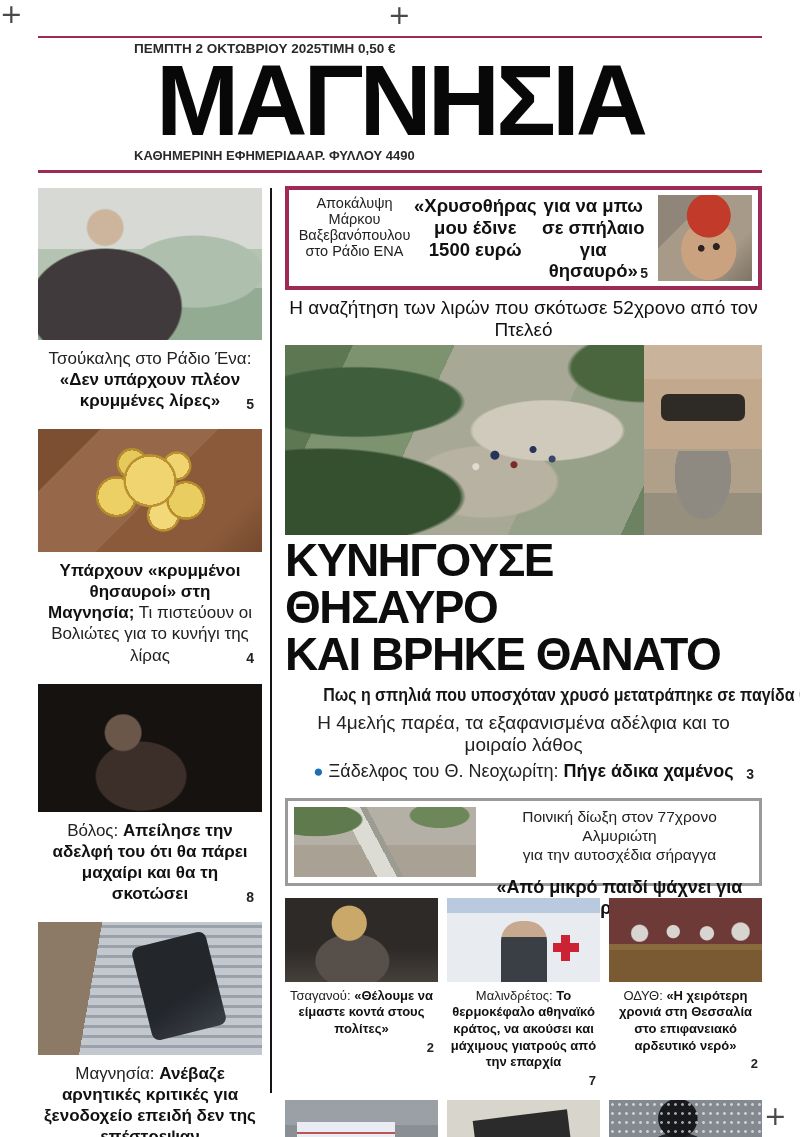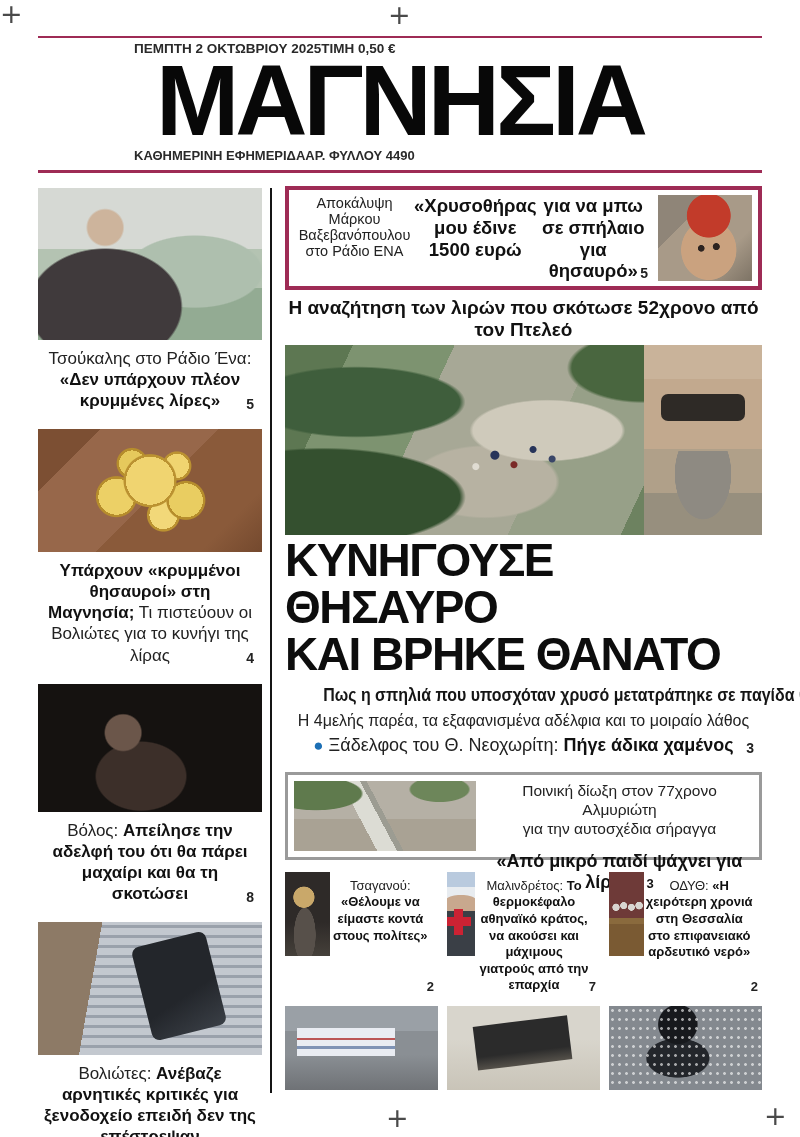--- a/index.html
+++ b/index.html
@@ -34,21 +34,21 @@
   .litem{margin-bottom:18px}
 
   
   .top-box{display:flex;align-items:stretch;border:4px solid var(--accent);height:104px;padding:5px 6px;gap:8px}
   .top-box .txt{flex:1;position:relative;text-align:center;display:flex;justify-content:center}
   .top-box .kicker{font-size:14.5px;color:#222;margin-bottom:3px}
   .top-box .q{font-size:18.5px;font-weight:bold;line-height:1.18;color:#111}
   .top-box .pagenum{right:2px;bottom:0}
   .top-box .ph{width:94px;height:auto}
 
-  .lead-kicker{margin-top:7px;text-align:center;font-size:19px;font-weight:bold;color:#111}
+  .lead-kicker{margin-top:7px;text-align:center;font-size:19px;font-weight:normal;color:#111}
 
   
   .lead-photo{margin-top:4px;height:190px;position:relative;
     background-image:
       radial-gradient(circle at 44% 58%, #27345a 0 4px, transparent 5px),
       radial-gradient(circle at 48% 63%, #7a2a28 0 3px, transparent 4px),
       radial-gradient(circle at 52% 55%, #27345a 0 3px, transparent 4px),
       radial-gradient(circle at 40% 64%, #e0dcd2 0 3px, transparent 4px),
       radial-gradient(circle at 56% 60%, #3a4668 0 3px, transparent 4px),
       radial-gradient(ellipse at 15% 30%, #3f5e3c 0 18%, transparent 19%),
@@ -60,37 +60,37 @@
   }
   .selfie{position:absolute;right:0;top:0;width:118px;height:100%;
     background:linear-gradient(180deg,#c9b39a 0 18%,#c2a98e 18% 55%,#b0a089 55% 78%,#978f7e 78% 100%)}
   .selfie::before{content:"";position:absolute;left:14%;right:14%;top:26%;height:14%;
     background:#2e2a26;border-radius:7px}
   .selfie::after{content:"";position:absolute;left:22%;right:22%;top:56%;height:40%;
     background:radial-gradient(ellipse at 50% 30%,#8e8a82 0 60%,transparent 61%)}
 
   .headline{margin-top:2px;text-align:left;font-size:46px;line-height:1.02;font-weight:bold;letter-spacing:-1.5px;color:#0d0d0d}
   .deck{margin-top:6px;text-align:center;font-size:19px;font-weight:bold;color:#161616;white-space:nowrap;transform:scaleX(.84);transform-origin:50% 50%}
-  .subdeck{margin-top:6px;text-align:center;font-size:16px;color:#222}
+  .subdeck{margin-top:6px;text-align:center;font-size:19px;color:#222}
   .bullet-row{position:relative;margin-top:5px;text-align:center;font-size:18px;color:#222}
   .bullet-row .dot{color:var(--bullet);font-size:17px;margin-right:5px}
   .bullet-row b{font-weight:bold;color:#111}
   .bullet-row .pagenum{bottom:0}
 
   
   .tunnel-box{margin-top:16px;border:3px solid var(--box_gray);display:flex;gap:10px;padding:6px;height:88px}
   .tunnel-box .ph{width:182px;height:100%}
   .tunnel-box .txt{flex:1;text-align:center;display:flex;flex-direction:column;justify-content:space-between}
   .tunnel-box .l{font-size:15.5px;line-height:1.25;color:#222}
   .tunnel-box .b{font-size:18px;font-weight:bold;color:#111;margin-top:12px}
   .tunnel-box .pn{font-size:13px;font-weight:bold;margin-left:7px}
 
   
   .grid-row{display:flex;gap:9px;margin-top:12px}
-  .cell{position:relative;flex:1;display:flex;flex-direction:row}
+  .cell{position:relative;flex:1;display:flex;flex-direction:column}
   .cell .ph{height:84px}
   .cell .caption{font-size:13px;line-height:1.28;margin-top:6px;padding:0 2px}
   .cell .pagenum{font-size:13px;right:4px;bottom:-15px;position:relative;align-self:flex-end;bottom:0}
   .cell .pagenum{position:relative;right:4px;margin-top:2px}
 
   
   .ph-man-river{height:152px;background-image:
       radial-gradient(circle at 30% 26%, #cdb49c 0 9%, transparent 10%),
       radial-gradient(ellipse at 30% 78%, #403a3c 0 34%, transparent 35%),
       radial-gradient(ellipse at 70% 55%, #aebfae 0 30%, transparent 31%),
@@ -196,21 +196,21 @@
       <div class="ph ph-sad-woman" title="distressed woman covering her face in the dark"></div>
       <div class="caption">
         <span>Βόλος: </span>
         <b>Απείλησε την αδελφή του ότι θα πάρει μαχαίρι και θα τη σκοτώσει</b>
         <span class="pagenum">8</span>
       </div>
     </div>
     <div class="litem">
       <div class="ph ph-phone" title="person holding locked smartphone in front of laptop"></div>
       <div class="caption">
-        <span>Βολιώτες: </span>
+        <span>Μαγνησία: </span>
         <b>Ανέβαζε αρνητικές κριτικές για ξενοδοχείο επειδή δεν της επέστρεψαν προκαταβολή!</b>
         
       </div>
     </div>
   </div>
 
   <div class="v-divider"></div>
 
   <div class="main-col">
 

